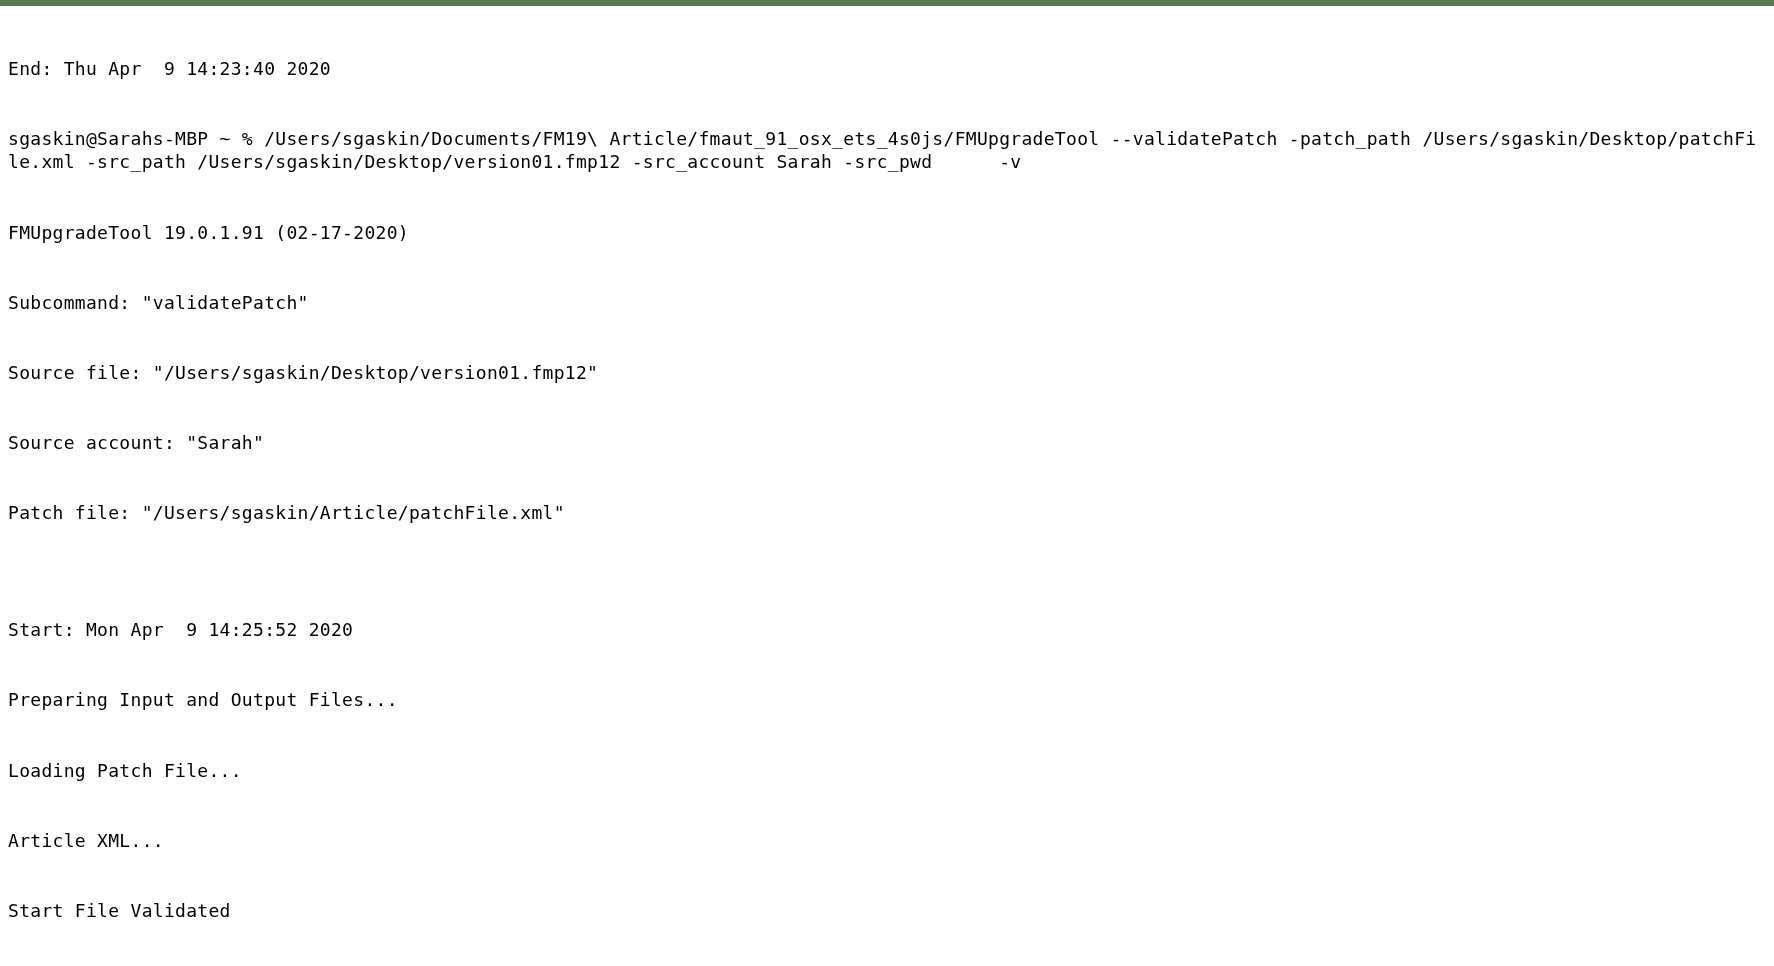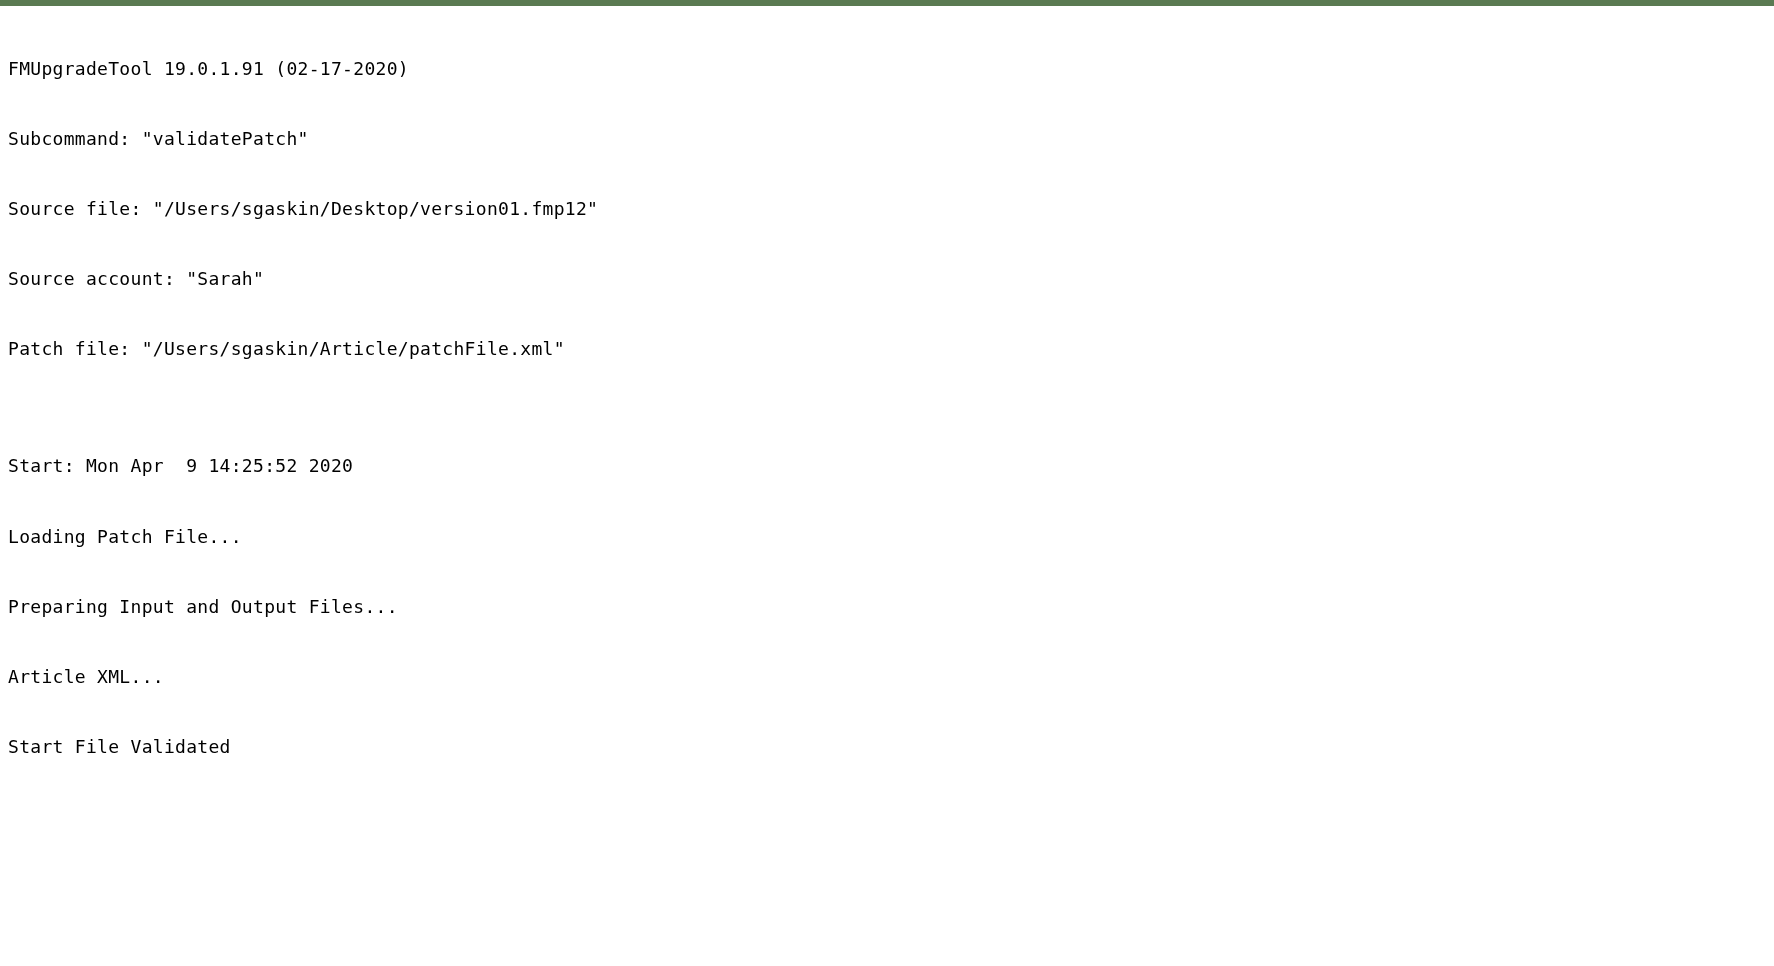--- a/index.html
+++ b/index.html
@@ -29,29 +29,31 @@
     font-family: inherit;
     white-space: pre-wrap;
   }
 </style>
 </head>
 <body>
 
 <div class="titlebar"></div>
 
 <div class="terminal">
+  <div class="line">End: Thu Apr  9 14:23:40 2020</div>
+  <div class="line">sgaskin@Sarahs-MBP ~ % /Users/sgaskin/Documents/FM19\ Article/fmaut_91_osx_ets_4s0js/FMUpgradeTool --validatePatch -patch_path /Users/sgaskin/Desktop/patchFile.xml -src_path /Users/sgaskin/Desktop/version01.fmp12 -src_account Sarah -src_pwd      -v</div>
   <div class="line">FMUpgradeTool 19.0.1.91 (02-17-2020)</div>
   <div class="line">Subcommand: "validatePatch"</div>
   <div class="line">Source file: "/Users/sgaskin/Desktop/version01.fmp12"</div>
   <div class="line">Source account: "Sarah"</div>
   <div class="line">Patch file: "/Users/sgaskin/Article/patchFile.xml"</div>
   <div class="line"></div>
   <div class="line">Start: Mon Apr  9 14:25:52 2020</div>
+  <div class="line">Preparing Input and Output Files...</div>
   <div class="line">Loading Patch File...</div>
-  <div class="line">Preparing Input and Output Files...</div>
   <div class="line">Article XML...</div>
   <div class="line">Start File Validated</div>
   
   
   
   
   
   
   
   

